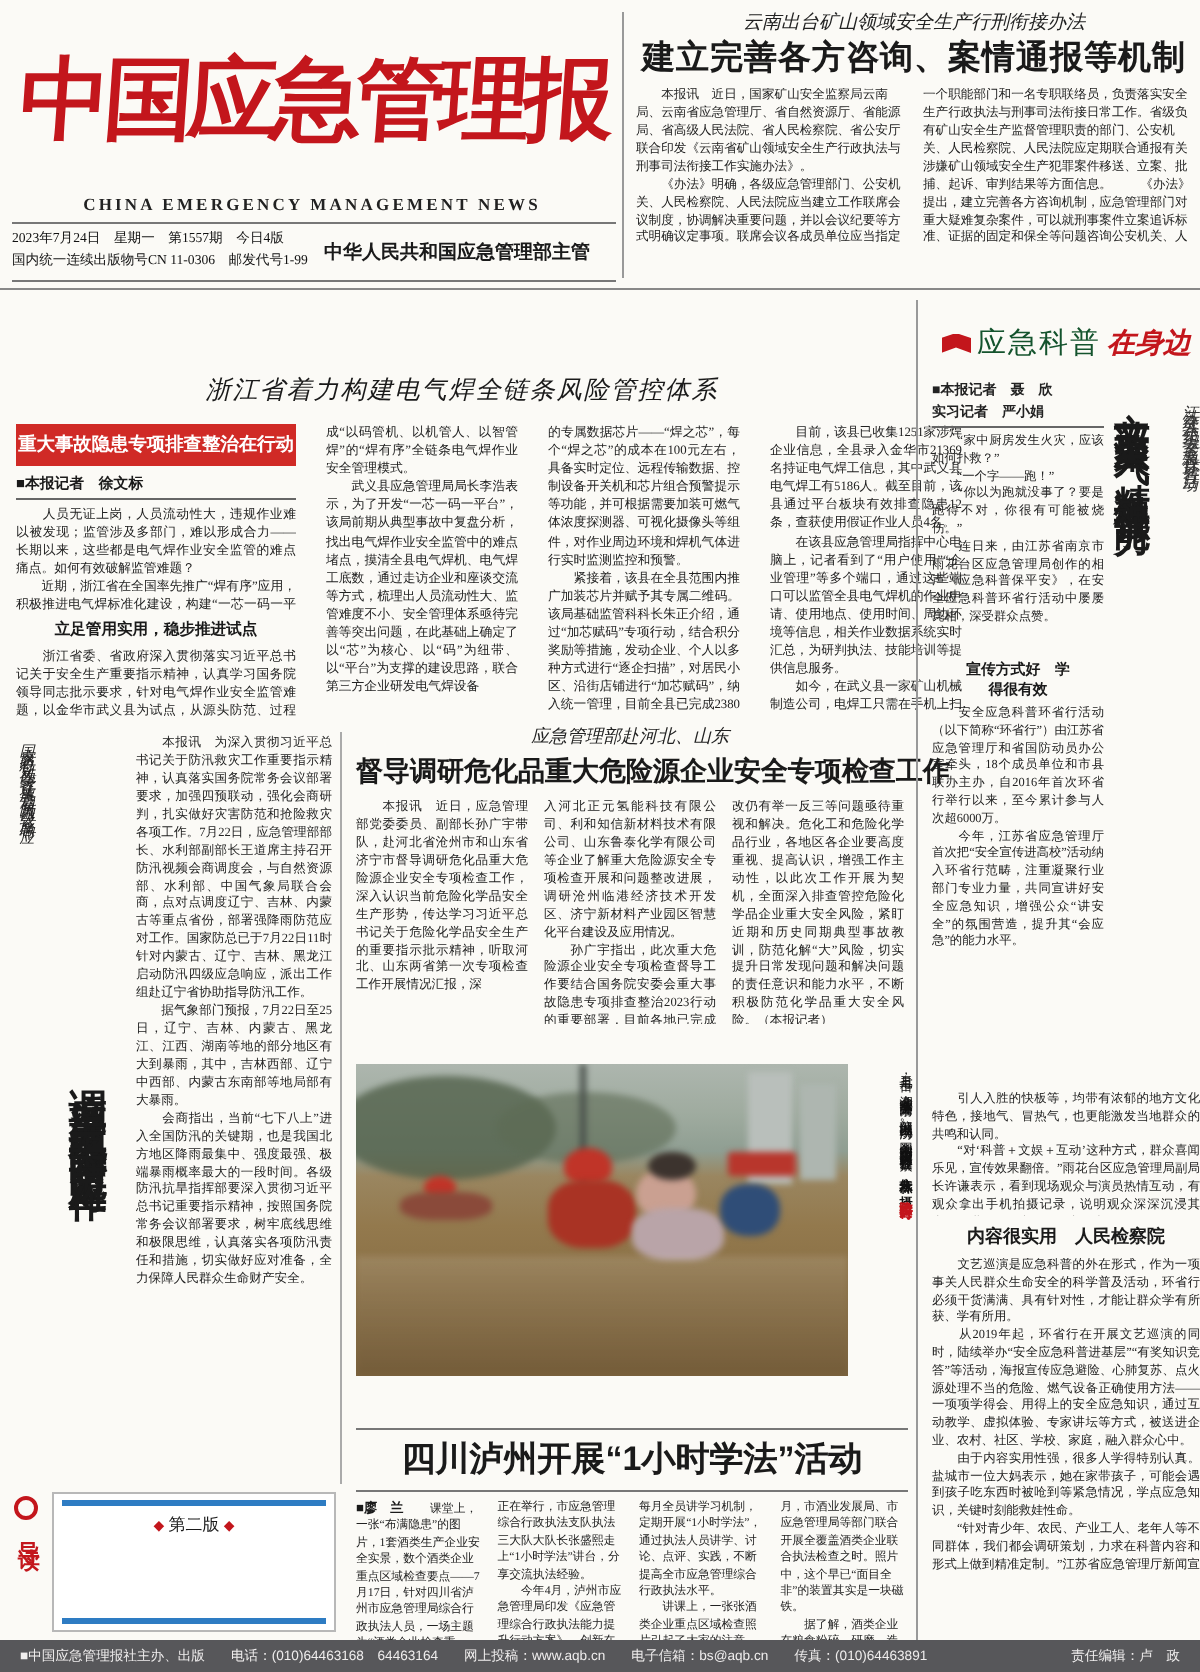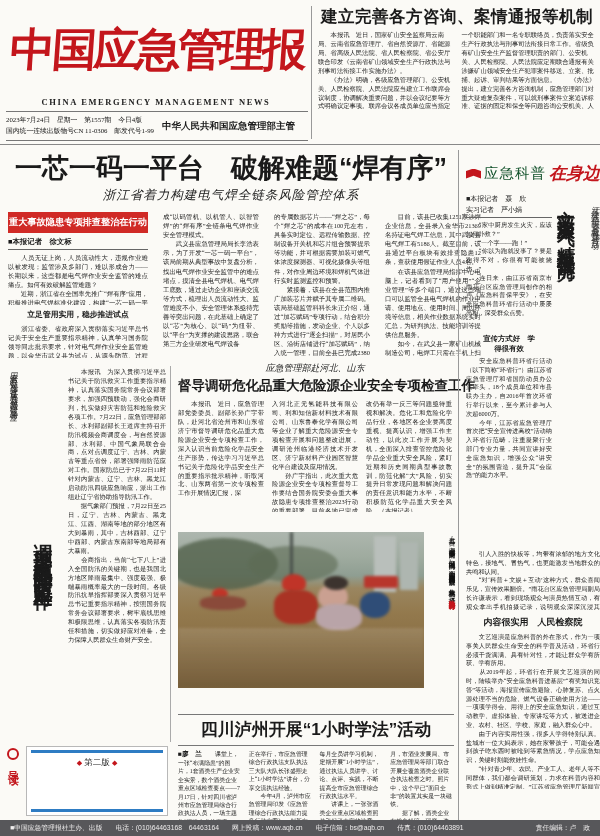--- a/index.html
+++ b/index.html
@@ -67,24 +67,24 @@
   .g-box{flex:1;border:1px solid #b8b8b8;position:relative;padding:8px 6px 4px 6px;box-sizing:border-box;background:#fff;}
   .g-bar{position:absolute;left:4px;right:4px;height:3px;background:#2e7cc3;}
   .g-title{text-align:center;font-weight:900;font-size:12.5px;line-height:1.35;white-space:pre-line;}
   .g-page{ text-align:center;margin-top:2px;font-size:8.5px;}
   .g-di{color:#c3161c;font-size:7px;}
   
   #rail{left:458px;top:150px;width:142px;height:670px;border-left:1px solid #999;padding-left:7px;box-sizing:border-box;}
   .logo-row{margin-top:12px;display:flex;align-items:center;justify-content:center;gap:3px;}
   .book-icon{width:15px;height:10px;background:#c3161c;clip-path:polygon(0 25%,50% 0,100% 25%,100% 100%,50% 72%,0 100%);}
   .logo-main{font-size:14.5px;font-weight:400;color:#14532d;letter-spacing:1px;}
-  .logo-accent{font-size:17px;font-weight:900;font-style:italic;color:#c3161c;}
+  .logo-accent{font-size:14px;font-weight:900;font-style:italic;color:#c3161c;}
   .rail-top{position:relative;margin-top:9px;height:348px;}
   .r-col{width:86px;font-size:6.2px;}
-  .r-byline{font-size:7px;font-weight:normal;line-height:1.5;border-bottom:1px solid #666;padding-bottom:2px;}
+  .r-byline{font-size:7px;font-weight:bold;line-height:1.5;border-bottom:1px solid #666;padding-bottom:2px;}
   .r-t1{height:110px;overflow:hidden;margin-top:3px;}
   .r-sh1{text-align:center;font-weight:bold;font-size:7.4px;margin:3px 16px;}
   .r-t2{height:196px;overflow:hidden;}
   .r-hl{position:absolute;right:22px;top:2px;height:344px;writing-mode:vertical-rl;font-size:18px;font-weight:900;
         letter-spacing:3px;display:flex;}
   .r-hl .p2{margin-top:14px;}
   .r-kick{position:absolute;right:1px;top:6px;height:340px;writing-mode:vertical-rl;font-size:7.8px;font-style:italic;
           color:#333;letter-spacing:2px;}
   .rail-bottom{margin-top:8px;}
   .r-wide1{font-size:6.2px;height:62px;overflow:hidden;}
@@ -103,31 +103,31 @@
   <div class="abs" id="mast-title">中国应急管理报</div>
   <div class="abs" id="mast-en">CHINA EMERGENCY MANAGEMENT NEWS</div>
   <div class="abs" id="dateline">
     <div class="dl-left">2023年7月24日　星期一　第1557期　今日4版
 国内统一连续出版物号CN 11-0306　邮发代号1-99</div>
     <div class="dl-org">中华人民共和国应急管理部主管</div>
   </div>
   <div class="abs vrule" style="left:311px;top:6px;height:133px;"></div>
 
   <div class="abs" id="top-art">
+    <div class="kicker">云南出台矿山领域安全生产行刑衔接办法</div>
     <div class="hl sans">建立完善各方咨询、案情通报等机制</div>
     <div class="cols2">
       <span class="bt">　　本报讯　近日，国家矿山安全监察局云南局、云南省应急管理厅、省自然资源厅、省能源局、省高级人民法院、省人民检察院、省公安厅联合印发《云南省矿山领域安全生产行政执法与刑事司法衔接工作实施办法》。
 　　《办法》明确，各级应急管理部门、公安机关、人民检察院、人民法院应当建立工作联席会议制度，协调解决重要问题，并以会议纪要等方式明确议定事项。联席会议各成员单位应当指定一个职能部门和一名专职联络员，负责落实安全生产行政执法与刑事司法衔接日常工作。省级负有矿山安全生产监督管理职责的部门、公安机关、人民检察院、人民法院应定期联合通报有关涉嫌矿山领域安全生产犯罪案件移送、立案、批捕、起诉、审判结果等方面信息。</span>
       <span class="bt">　　《办法》提出，建立完善各方咨询机制，应急管理部门对重大疑难复杂案件，可以就刑事案件立案追诉标准、证据的固定和保全等问题咨询公安机关、人民检察院；公安机关、人民检察院、人民法院可以就案件办理中的专业性问题咨询应急管理部门。重大、疑难、复杂、社会关注度高或者新型违法犯罪案件查处情况，办案单位应当向联席会议通报案情，提供案件分析报告，以便各成员单位及时掌握安全生产违法犯罪动态，更好预防、打击安全生产违法犯罪行为。各级应急管理部门、公安机关、人民检察院、人民法院要强化业务能力培训，通过联合集中培训、相互旁听庭审、典型案例剖析等形式，重点加强对法律适用、证据采信等方面的培训，提升办案水平。（本报记者）</span>
     </div>
   </div>
 
   <div class="abs hrule" style="left:0;top:144px;width:600px;"></div>
 
-  <div class="abs sans" id="lead-hl">一芯一码一平台　破解难题“焊有序”</div>
   <div class="abs" id="lead-sub">浙江省着力构建电气焊全链条风险管控体系</div>
 
   <div class="abs" id="lead-body">
     <div class="lc1 col">
       <div class="campaign sans">重大事故隐患专项排查整治在行动</div>
       <div class="byline">■本报记者　徐文标</div>
       <div class="bt lt1">　　人员无证上岗，人员流动性大，违规作业难以被发现；监管涉及多部门，难以形成合力——长期以来，这些都是电气焊作业安全监管的难点痛点。如何有效破解监管难题？
 　　近期，浙江省在全国率先推广“焊有序”应用，积极推进电气焊标准化建设，构建“一芯一码一平台”电气焊全链条风险管控体系，有效提升电气焊作业安全监管能力。</div>
       <div class="lead-sh sans">立足管用实用，稳步推进试点</div>
       <div class="bt lt2">　　浙江省委、省政府深入贯彻落实习近平总书记关于安全生产重要指示精神，认真学习国务院领导同志批示要求，针对电气焊作业安全监管难题，以金华市武义县为试点，从源头防范、过程监管、事后处置三个方面靶向发力，开发“一芯一码一平台”，形</div>

